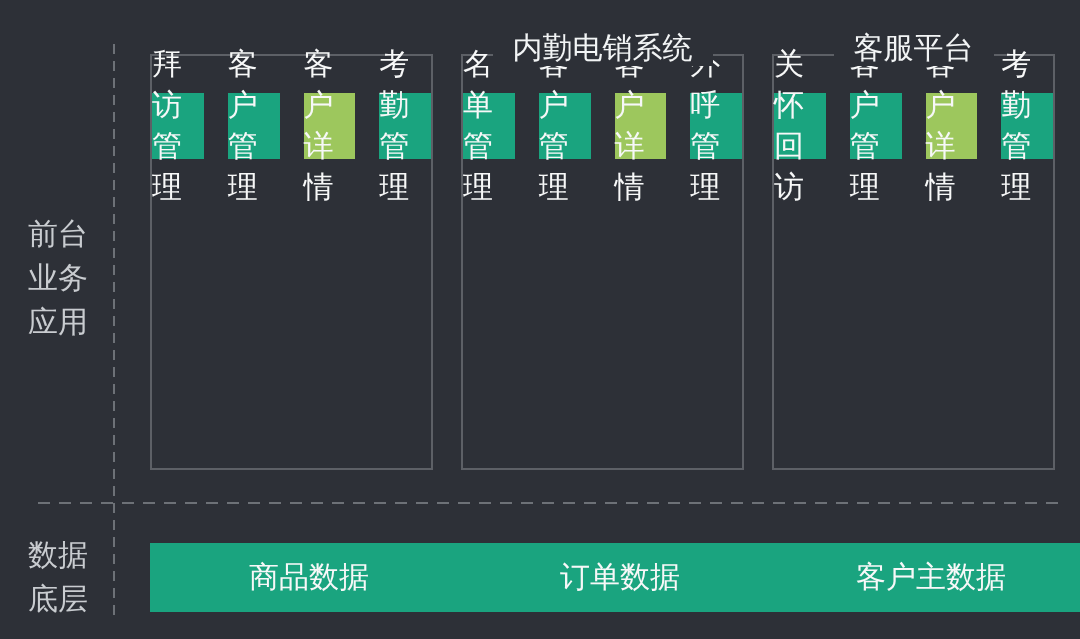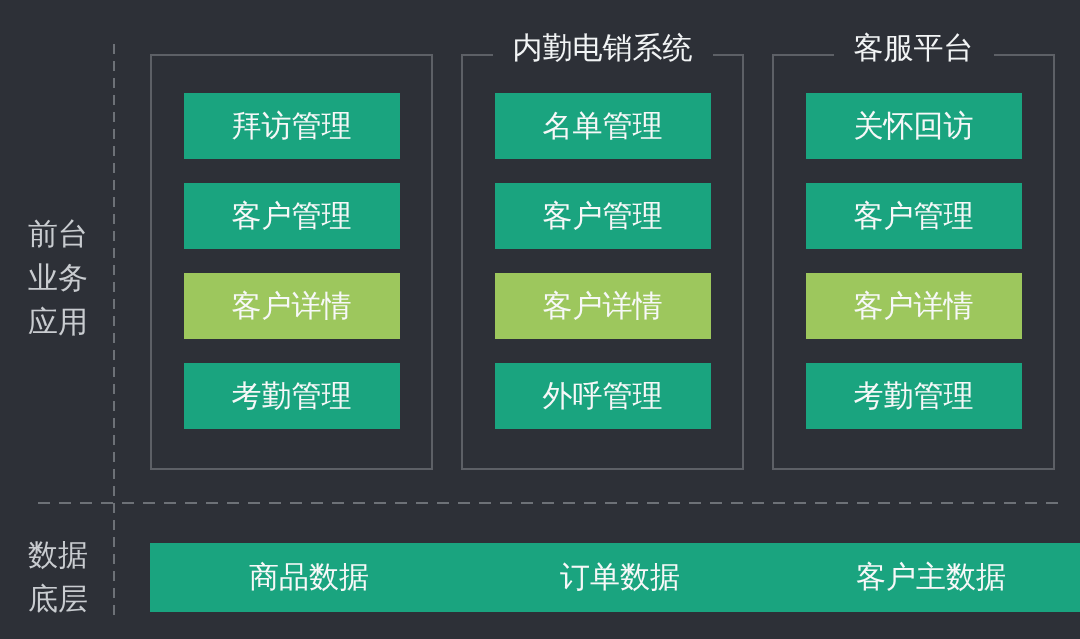--- a/index.html
+++ b/index.html
@@ -30,21 +30,21 @@
   .panel{
     position:absolute; top:54px; width:283px; height:416px;
     border:2px solid var(--border); box-sizing:border-box;
   }
   .panel-title{
     position:absolute; top:-26px; left:50%; transform:translateX(-50%);
     background:var(--bg); padding:0 20px; white-space:nowrap;
     font-size:30px; line-height:36px; color:var(--title_text);
   }
   .panel-boxes{
-    display:flex; flex-direction:column; align-items:center;
+    display:flex; flex-direction:row; align-items:center;
     padding-top:37px; gap:24px;
   }
   .box{
     width:216px; height:66px; background:var(--teal);
     display:flex; align-items:center; justify-content:center;
     font-size:30px; color:var(--box_text);
   }
   .box[data-variant="highlight"]{background:var(--lime);}
   .bottom-box{
     position:absolute; top:543px; width:318px; height:69px; background:var(--teal);

